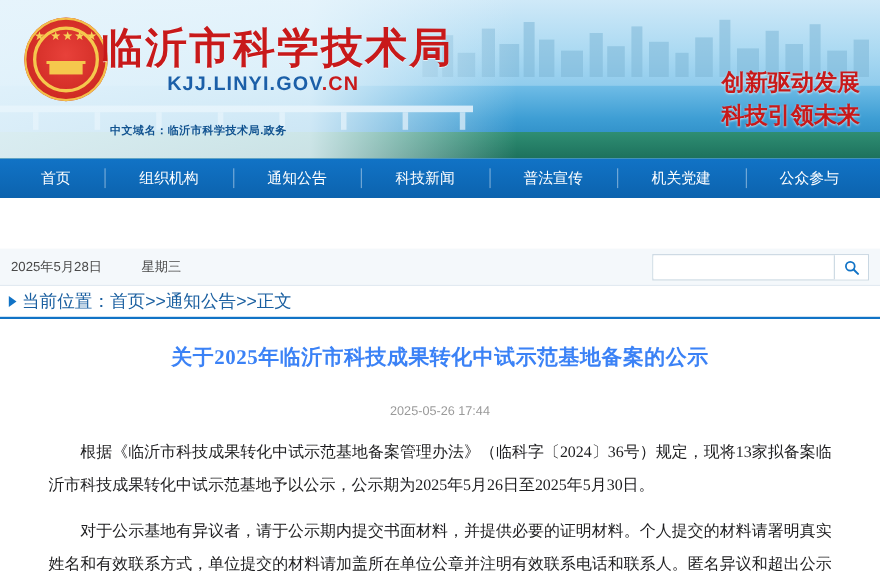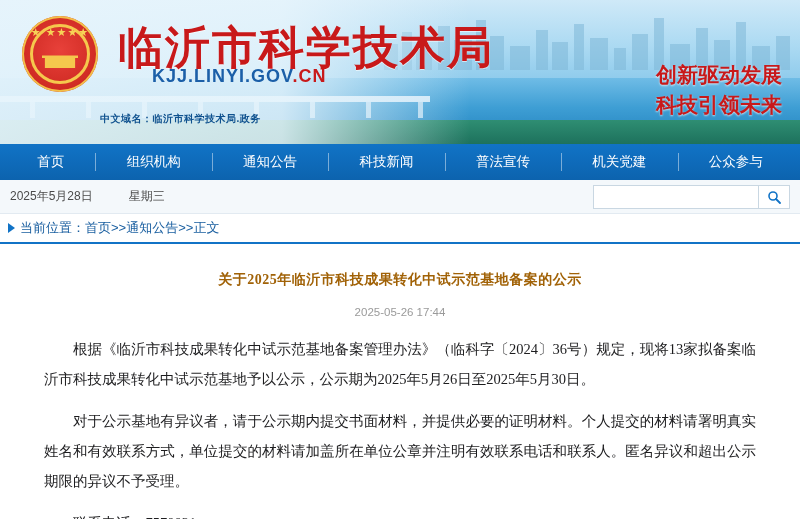--- a/index.html
+++ b/index.html
@@ -109,22 +109,22 @@
   .emblem .gate {
     position: absolute;
     left: 20px; top: 34px;
     width: 36px; height: 18px;
     background: #f5c84d;
     clip-path: polygon(0 30%, 100% 30%, 100% 45%, 92% 45%, 92% 100%, 8% 100%, 8% 45%, 0 45%);
   }
 
   .site-title {
     position: absolute;
-    left: 118px; top: 18px;
-    font-size: 45px;
+    left: 92px; top: 18px;
+    font-size: 38px;
     font-weight: bold;
     color: #c8191a;
     letter-spacing: 2px;
     font-family: Liberation Serif, serif;
     text-shadow: 0 1px 0 rgba(255,255,255,.6);
   }
   .site-domain {
     position: absolute;
     left: 152px; top: 66px;
     font-size: 18px;
@@ -188,20 +188,21 @@
     width: 800px;
     height: 34px;
     background: #f4f8fb;
     border-bottom: 1px solid #e2eaf1;
     display: flex;
     align-items: center;
     box-sizing: border-box;
     padding: 0 10px;
     font-size: 12px;
     color: #4a4a4a;
+    margin-top: 46px;
   }
   .subbar .date { margin-right: 36px; }
   .subbar .week { }
   .subbar .spacer { flex: 1 1 auto; }
   .search-box {
     display: flex;
     align-items: center;
     height: 22px;
     border: 1px solid #c9d7e2;
     background: #fff;
@@ -239,43 +240,43 @@
     background: #fff;
   }
   .crumb-wrap .tri {
     width: 0; height: 0;
     border-left: 7px solid #1173c6;
     border-top: 5px solid transparent;
     border-bottom: 5px solid transparent;
     margin-right: 5px;
   }
   .crumb {
-    font-size: 13px;
+    font-size: 16px;
     color: #1a5fa0;
   }
   .crumb .sep { color: #1a5fa0; }
 
   
   .article {
     width: 800px;
     box-sizing: border-box;
     padding: 22px 44px 0 44px;
   }
   .article h1 {
     margin: 0;
-    font-size: 14px;
+    font-size: 19px;
     line-height: 28px;
     text-align: center;
-    color: #a16207;
+    color: #3b82f6;
     font-family: "Liberation Serif", serif;
     font-weight: bold;
     letter-spacing: .5px;
   }
   .article .meta {
-    margin-top: 12px;
+    margin-top: 28px;
     text-align: center;
     font-size: 11.5px;
     color: #9a9a9a;
   }
   .article .body {
     margin-top: 16px;
     font-size: 14.5px;
     line-height: 30px;
     color: #1d1d1f;
     font-family: "Liberation Serif", serif;

